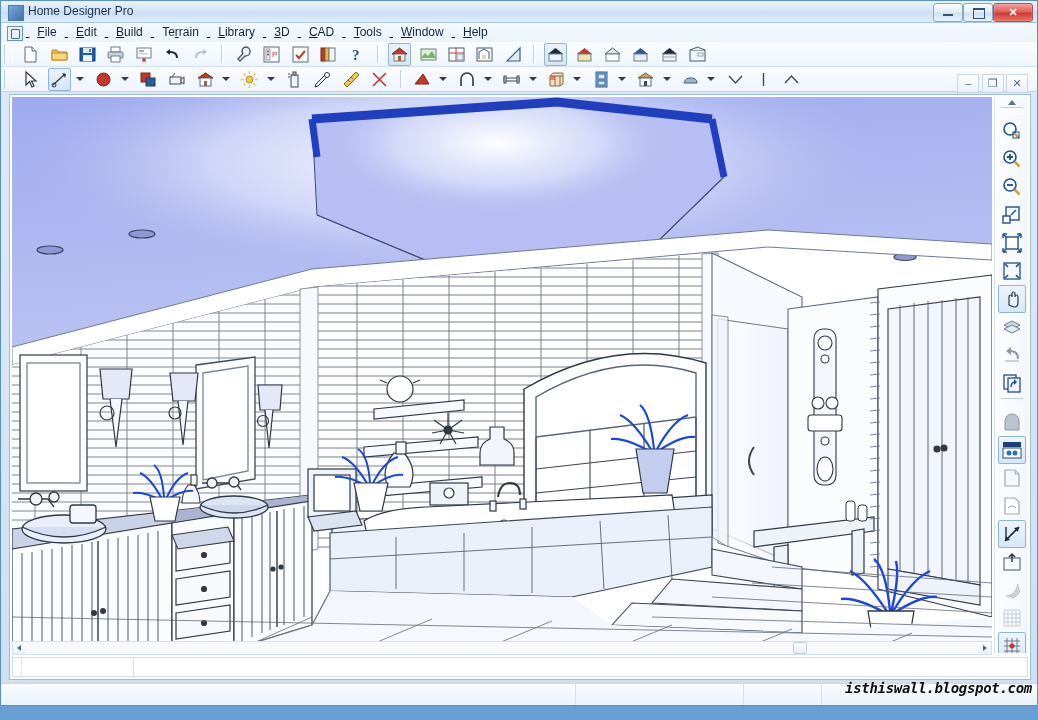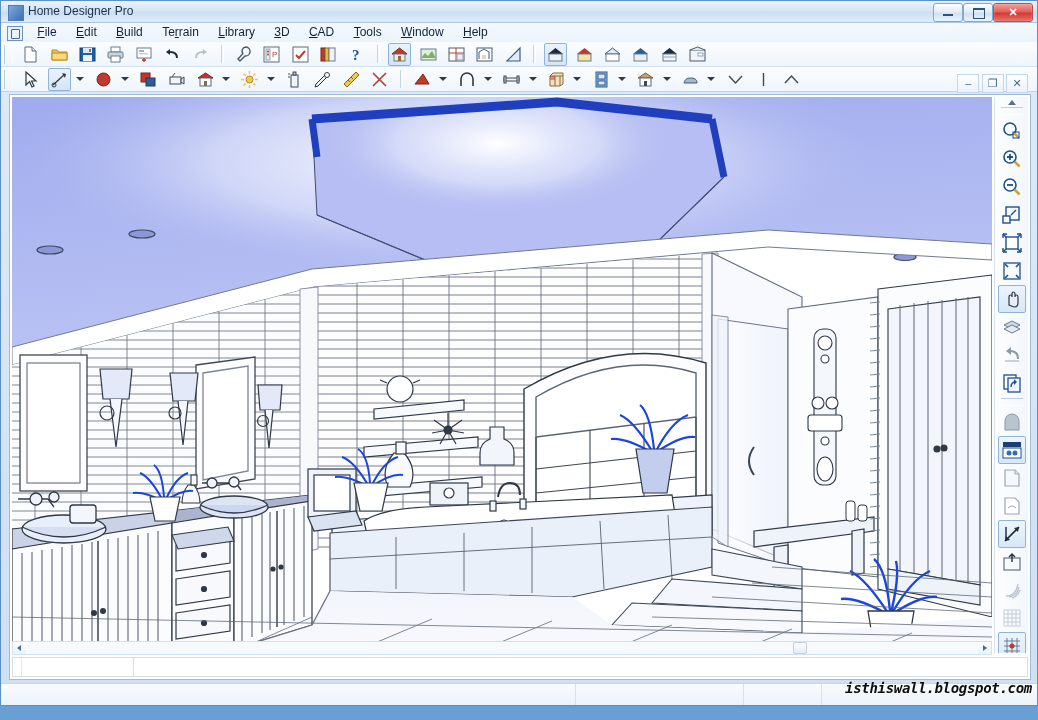--- a/index.html
+++ b/index.html
@@ -27,21 +27,21 @@
   #btn-max{right:44px;width:28px;}
   #btn-close{right:4px;width:38px;border:1px solid #b4504a;
     background:linear-gradient(180deg,#f59e98 0%,#e2615a 45%,#cf3b33 55%,#ea726a 100%);}
   #btn-close span{color:#fff;font-weight:bold;}
   .mini-dash{position:absolute;left:50%;margin-left:-5px;top:10px;width:10px;height:2px;background:#31536f;}
   .mini-sq{position:absolute;left:50%;margin-left:-5px;top:4px;width:10px;height:8px;border:1px solid #31536f;border-top-width:2px;}
 
   
   #menu-bar{position:absolute;left:0;top:22px;width:100%;height:30px;
     background:linear-gradient(180deg,#f4f9fe 0%,#e6f0fa 100%);
-    border-bottom:1px solid #c3d8ec;box-sizing:border-box;white-space:nowrap;}
+    border-bottom:1px solid #c3d8ec;box-sizing:border-box;white-space:nowrap;text-decoration:underline;}
   #menu-sysicon{display:inline-block;width:14px;height:13px;margin:3px 3px 0 6px;vertical-align:top;
     border:1px solid #6d94bd;background:#e9f2fb;position:relative;}
   #menu-sysicon:after{content:"";position:absolute;left:3px;top:2px;width:7px;height:8px;
     border:1px solid #44688f;border-radius:1px;}
   .menu-item{display:inline-block;padding:2px 8px 2px 8px;font-size:12px;color:#11243a;cursor:default;}
   .menu-item u{text-decoration:underline;}
 
   
   #toolbar-1,#toolbar-2{position:absolute;left:0;width:100%;height:25px;
     background:linear-gradient(180deg,#fbfdff 0%,#eef5fc 100%);

